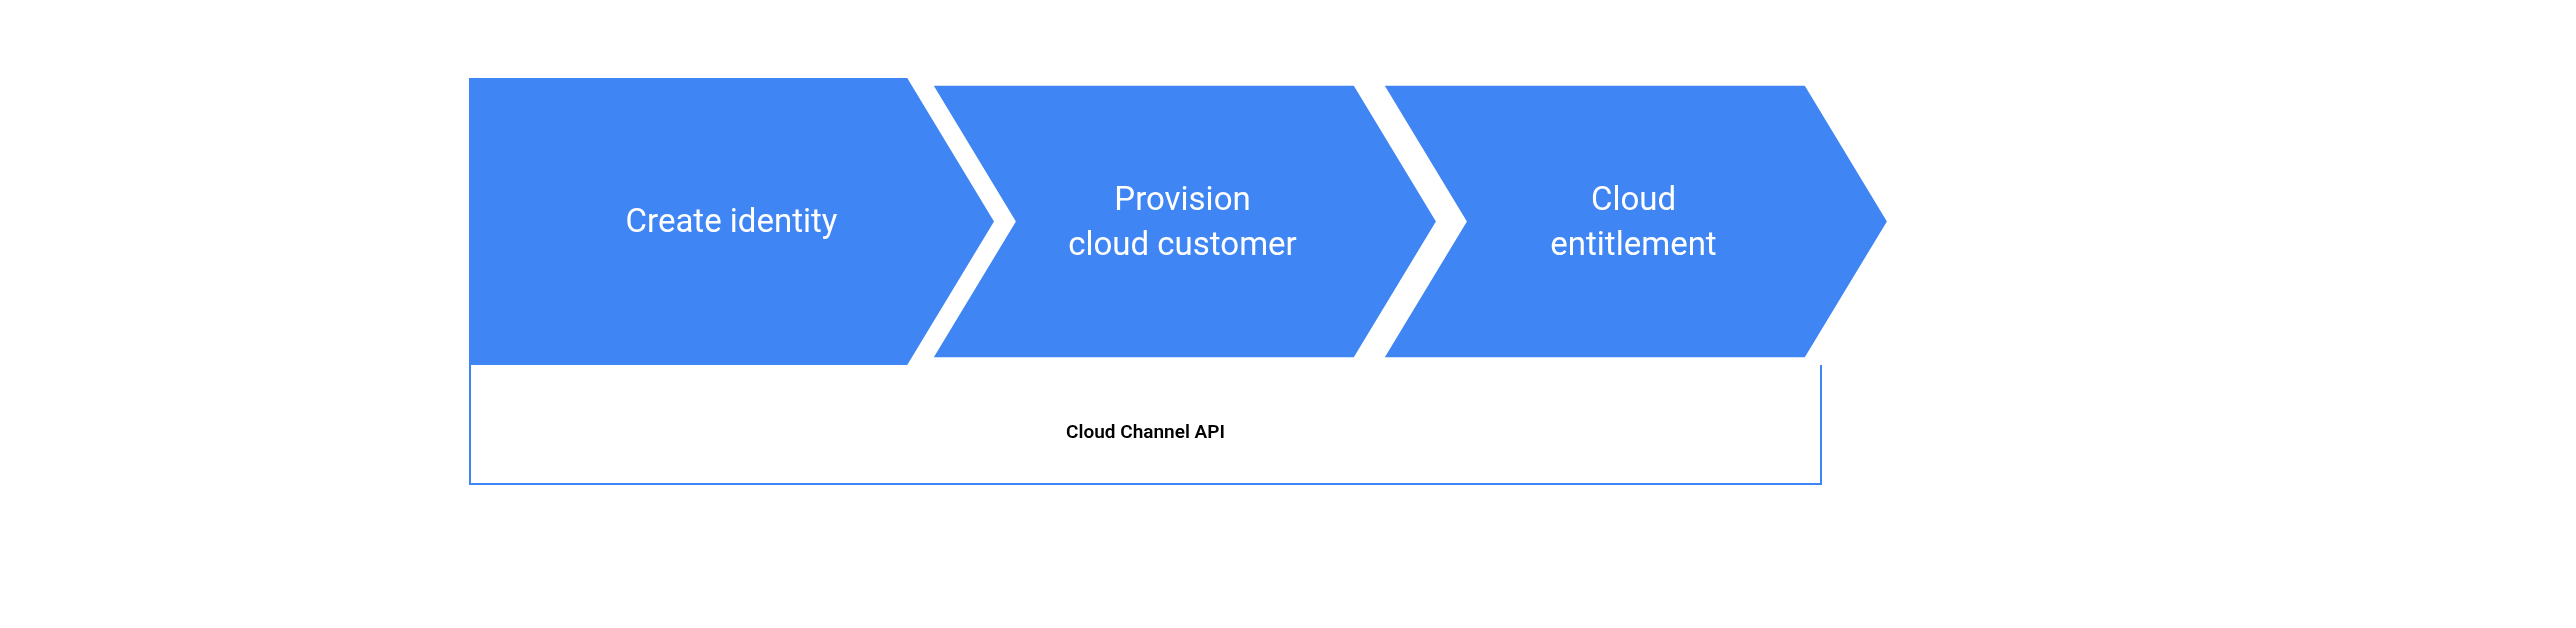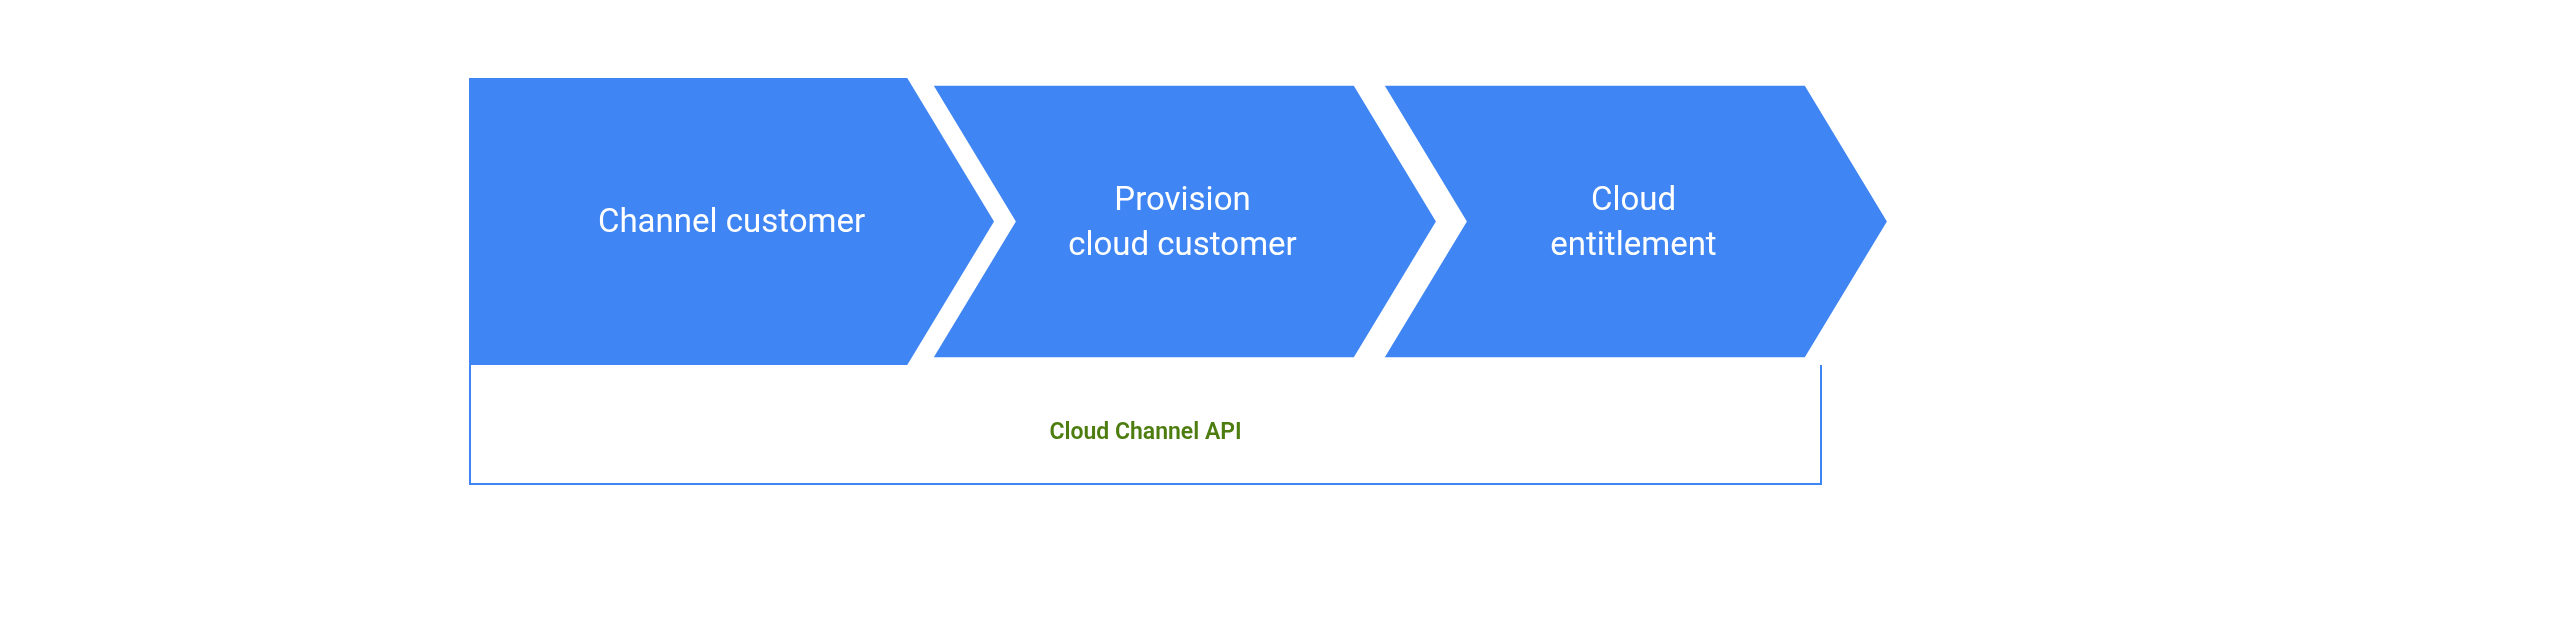--- a/index.html
+++ b/index.html
@@ -66,37 +66,37 @@
       border: 2.6px solid #3f85f4;
       border-top: none;
       width: 1353px;
       height: 120px;
       display: flex;
       align-items: center;
       justify-content: center;
       background: #ffffff;
     }
     .api-label {
-      color: #4d7c0f;
-      font-size: 23px;
+      color: #000000;
+      font-size: 19px;
       font-weight: 600;
       margin-top: 15px;
     }
   </style>
 </head>
 <body>
 
 <div class="diagram-container">
   <div class="chevron-row">
 
     <div class="chevron chevron-1">
       <svg class="chevron-svg" viewBox="0 0 605 330" preserveAspectRatio="none">
         <polygon points="0,0 505,0 605,165 505,330 0,330" fill="#3f85f4"></polygon>
       </svg>
-      <span class="chevron-label">Channel customer</span>
+      <span class="chevron-label">Create identity</span>
     </div>
 
     <div class="chevron chevron-2">
       <svg class="chevron-svg" viewBox="0 0 605 330" preserveAspectRatio="none">
         <polygon points="0,0 505,0 605,165 505,330 0,330 100,165" fill="#3f85f4" stroke="#ffffff" stroke-width="18" stroke-linejoin="miter"></polygon>
       </svg>
       <span class="chevron-label">Provision
 cloud customer</span>
     </div>
 

